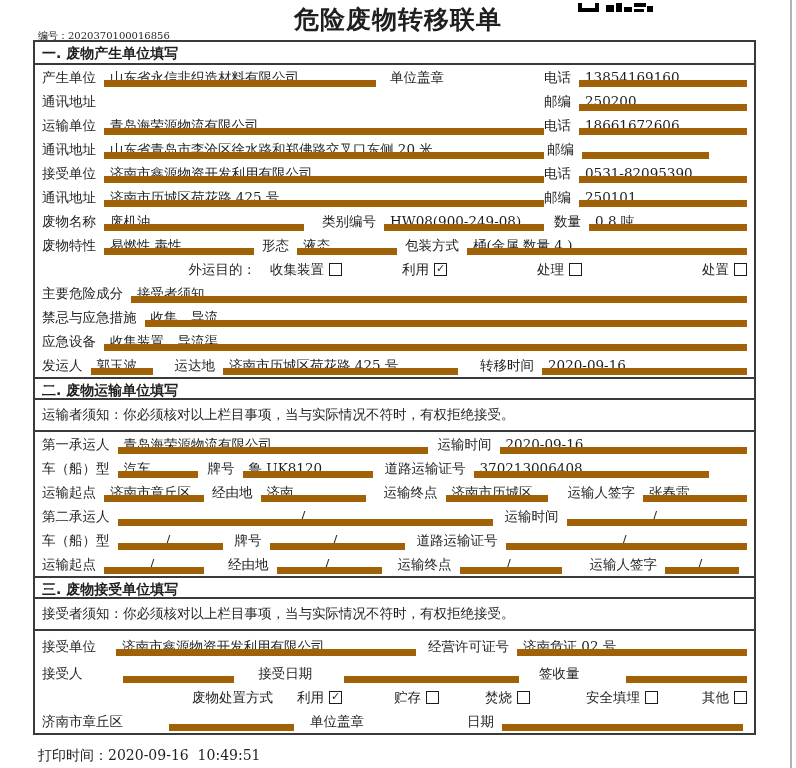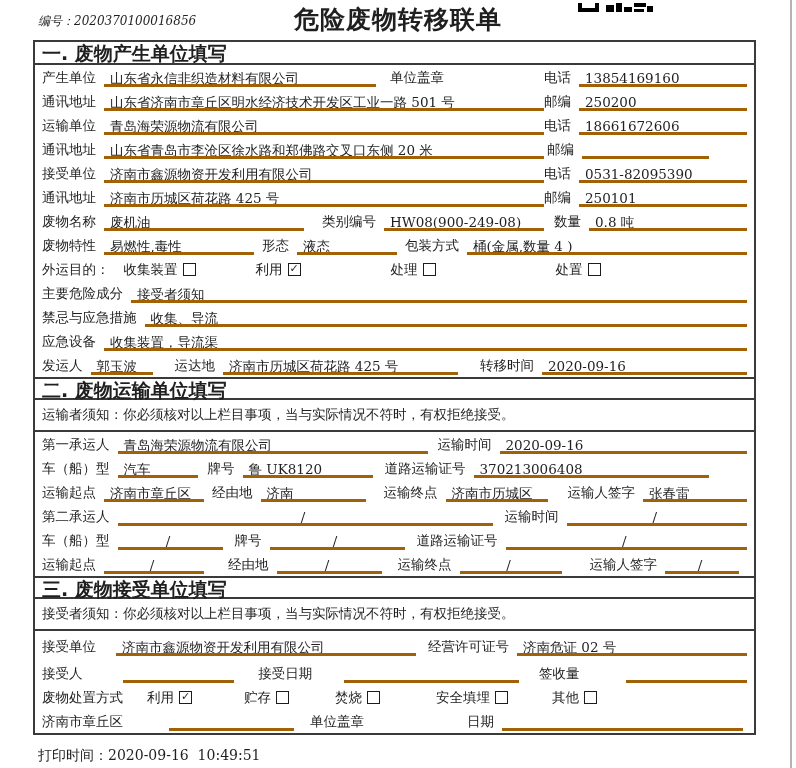--- a/index.html
+++ b/index.html
@@ -4,39 +4,39 @@
 <style>
   html,body{margin:0;padding:0;}
   body{
     width:796px;height:768px;background:#ffffff;position:relative;overflow:hidden;
     font-family:"DejaVu Serif","Liberation Serif",serif;
     color:#1f1f1f;font-size:13.5px;
   }
   .scan-edge{position:absolute;right:4px;top:0;width:2px;height:768px;background:#b3b3b3;}
   
   .hdr{position:absolute;left:0;top:0;width:796px;height:40px;}
-  .serial{position:absolute;left:38px;top:13px;font-size:12px;white-space:nowrap;font-style:italic;}
+  .serial{position:absolute;left:38px;top:29px;font-size:10px;white-space:nowrap;}
   .doc-title{position:absolute;left:0;right:0;top:3px;text-align:center;
     font-family:"DejaVu Sans","Liberation Sans",sans-serif;font-weight:bold;
     font-size:25px;letter-spacing:1px;}
   .qr{position:absolute;left:578px;top:0;}
   
   .tbl{position:absolute;left:33px;top:40px;width:723px;box-sizing:border-box;
     border:2px solid #3a3a3a;background:#fff;}
   .sec-header{height:23px;line-height:22px;padding-left:7px;
-    font-family:"DejaVu Sans","Liberation Sans",sans-serif;font-weight:bold;font-size:19px;
+    font-family:"DejaVu Sans","Liberation Sans",sans-serif;font-weight:bold;font-size:14px;
     border-bottom:2px solid #3a3a3a;box-sizing:border-box;}
   .sec-header.mid{border-top:2px solid #3a3a3a;}
   .notice{height:32px;display:flex;align-items:center;padding:0 7px;
     border-bottom:2px solid #3a3a3a;box-sizing:border-box;white-space:nowrap;}
   .row{height:24px;display:flex;align-items:flex-end;padding:0 7px 2px 7px;
-    box-sizing:border-box;white-space:nowrap;}
+    box-sizing:border-box;white-space:nowrap;justify-content:flex-end;}
   .row.tall{height:27px;}
   .l{margin-right:8px;white-space:nowrap;}
-  .u{display:inline-block;border-bottom:3px solid #a16207;padding:0 4px 12px 6px;
+  .u{display:inline-block;border-bottom:7px solid #a16207;padding:0 4px 12px 6px;
      white-space:nowrap;overflow:hidden;box-sizing:border-box;height:18px;line-height:18px;}
   .uf{flex:1 1 auto;}
   .sp{flex:1 1 auto;}
   .ctr{text-align:center;padding-left:0;}
   .seal{margin-left:14px;}
   .cb{display:inline-flex;align-items:center;}
   .box{display:inline-block;width:13px;height:13px;margin-left:5px;margin-bottom:1px;
     border:1.5px solid #1c1c1c;box-sizing:border-box;font-size:11px;line-height:10px;
     text-align:center;font-family:"DejaVu Sans","Liberation Sans",sans-serif;}
   .footer{position:absolute;left:38px;top:747px;font-size:14px;white-space:pre;}
@@ -72,21 +72,20 @@
     <span class="l">产生单位</span>
     <span class="u" style="width:272px">山东省永信非织造材料有限公司</span>
     <span class="seal">单位盖章</span>
     <span class="sp"></span>
     <span class="l">电话</span>
     <span class="u" style="width:168px">13854169160</span>
   </div>
 
   <div class="row">
     <span class="l">通讯地址</span>
-    <span class="u" style="width:440px">山东省济南市章丘区明水经济技术开发区工业一路 501 号</span>
     <span class="sp"></span>
     <span class="l">邮编</span>
     <span class="u" style="width:168px">250200</span>
   </div>
 
   <div class="row">
     <span class="l">运输单位</span>
     <span class="u" style="width:440px">青岛海荣源物流有限公司</span>
     <span class="sp"></span>
     <span class="l">电话</span>

